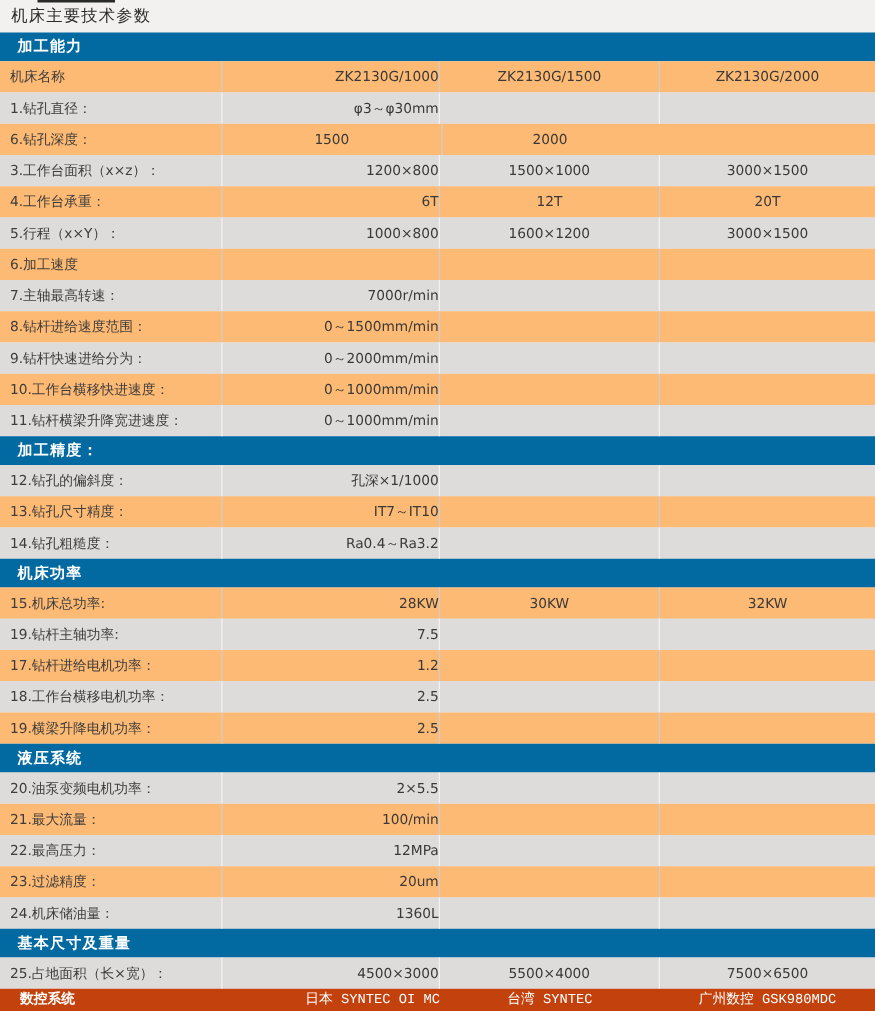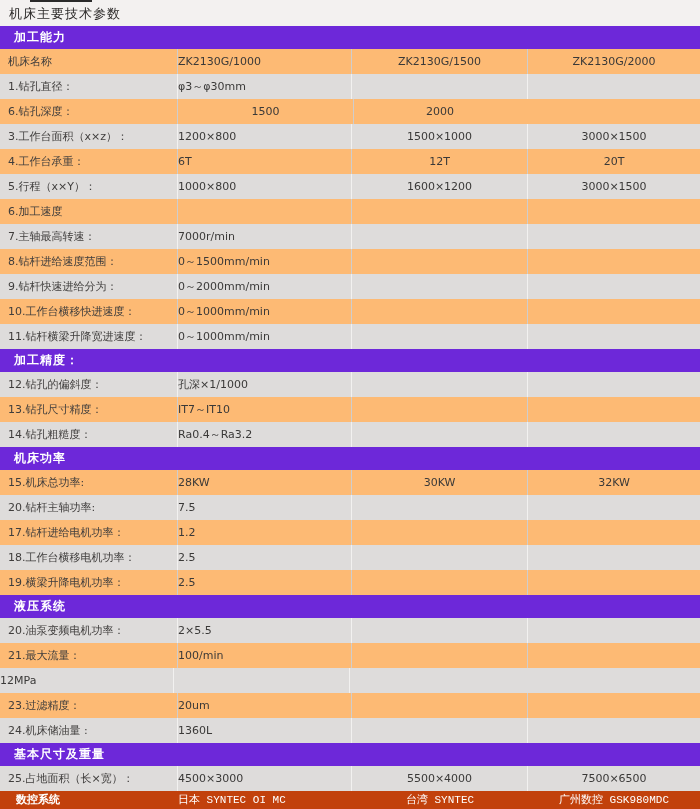--- a/index.html
+++ b/index.html
@@ -6,30 +6,30 @@
   .page{
     width:700px;height:809px;background:#f3f1f0;overflow:hidden;
     font-family:"DejaVu Sans",sans-serif;position:relative;
   }
   .crop-artifact{position:absolute;left:30px;top:0;width:62px;height:2px;background:#2a2a2a;}
   .page-title{
     height:26px;box-sizing:border-box;padding:7px 0 0 9px;
     font-size:13px;font-weight:normal;color:#2d2b2a;letter-spacing:1px;line-height:1;
   }
   .section-bar{
-    height:23px;line-height:23px;background:#6d28d9;color:#ffffff;
+    height:23px;line-height:23px;background:#0369a1;color:#ffffff;
     font-size:12px;font-weight:bold;padding-left:14px;box-sizing:border-box;
     letter-spacing:1px;
   }
   .row{display:flex;height:25px;line-height:25px;font-size:11px;}
   .row.plain{background:#fdba74;}
   .row.shaded{background:#dedcdb;}
   .cell{box-sizing:border-box;overflow:hidden;white-space:nowrap;}
   .cell.c0{width:178px;padding-left:8px;color:#3f3d3c;text-align:left;}
-  .cell.c1{width:174px;text-align:left;color:#3a3938;}
+  .cell.c1{width:174px;text-align:right;color:#3a3938;}
   .cell.c2{width:176px;text-align:center;color:#3a3938;}
   .cell.c3{width:172px;text-align:center;color:#3a3938;}
   .row .cell.c0,.row .cell.c1,.row .cell.c2{border-right:1px solid #cfcdcc;}
   .row.shaded .cell.c0,.row.shaded .cell.c1,.row.shaded .cell.c2{border-right:1px solid #f2f1f0;}
   .footer-row{
     display:flex;height:30px;line-height:18px;background:#c2410c;color:#ffffff;font-size:11px;font-family:Liberation Mono, monospace;
   }
   .footer-row .cell.c0{padding-left:16px;color:#ffffff;font-weight:bold;}
   .footer-row .cell{border-right:none !important;color:#ffffff;}
 </style>
@@ -132,21 +132,21 @@
         <div class="cell c3"></div>
       </div>
       <div class="section-bar">机床功率</div>
       <div class="row plain">
         <div class="cell c0">15.机床总功率:</div>
         <div class="cell c1">28KW</div>
         <div class="cell c2">30KW</div>
         <div class="cell c3">32KW</div>
       </div>
       <div class="row shaded">
-        <div class="cell c0">20.钻杆主轴功率:</div>
+        <div class="cell c0">19.钻杆主轴功率:</div>
         <div class="cell c1">7.5</div>
         <div class="cell c2"></div>
         <div class="cell c3"></div>
       </div>
       <div class="row plain">
         <div class="cell c0">17.钻杆进给电机功率：</div>
         <div class="cell c1">1.2</div>
         <div class="cell c2"></div>
         <div class="cell c3"></div>
       </div>
@@ -169,20 +169,21 @@
         <div class="cell c2"></div>
         <div class="cell c3"></div>
       </div>
       <div class="row plain">
         <div class="cell c0">21.最大流量：</div>
         <div class="cell c1">100/min</div>
         <div class="cell c2"></div>
         <div class="cell c3"></div>
       </div>
       <div class="row shaded">
+        <div class="cell c0">22.最高压力：</div>
         <div class="cell c1">12MPa</div>
         <div class="cell c2"></div>
         <div class="cell c3"></div>
       </div>
       <div class="row plain">
         <div class="cell c0">23.过滤精度：</div>
         <div class="cell c1">20um</div>
         <div class="cell c2"></div>
         <div class="cell c3"></div>
       </div>

